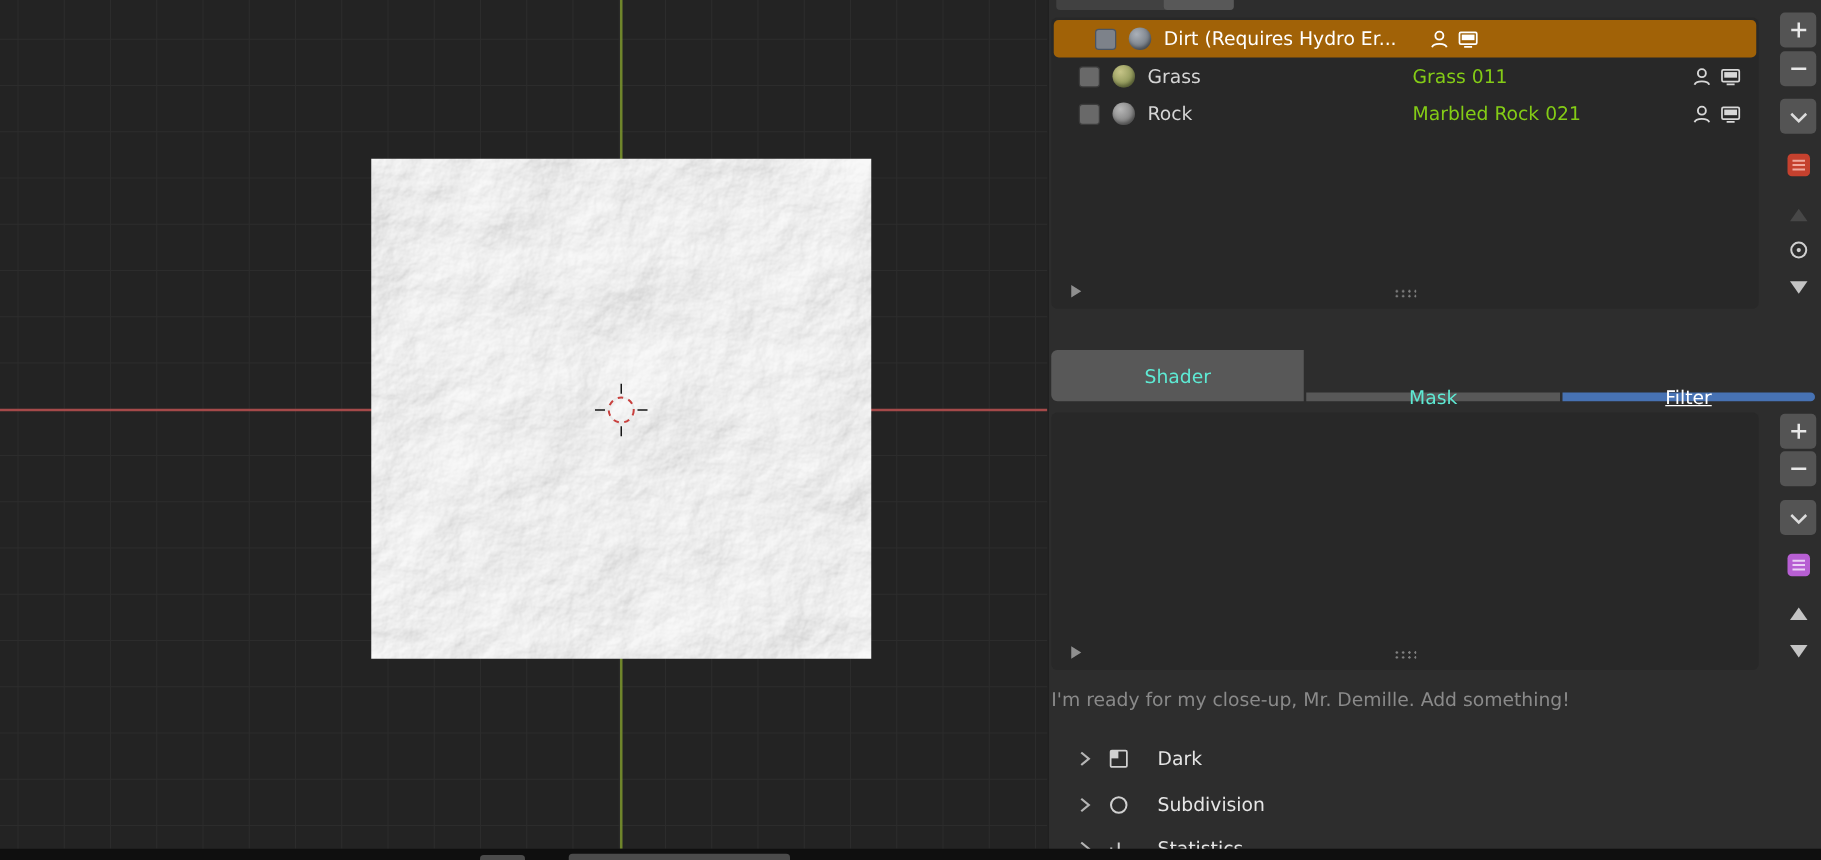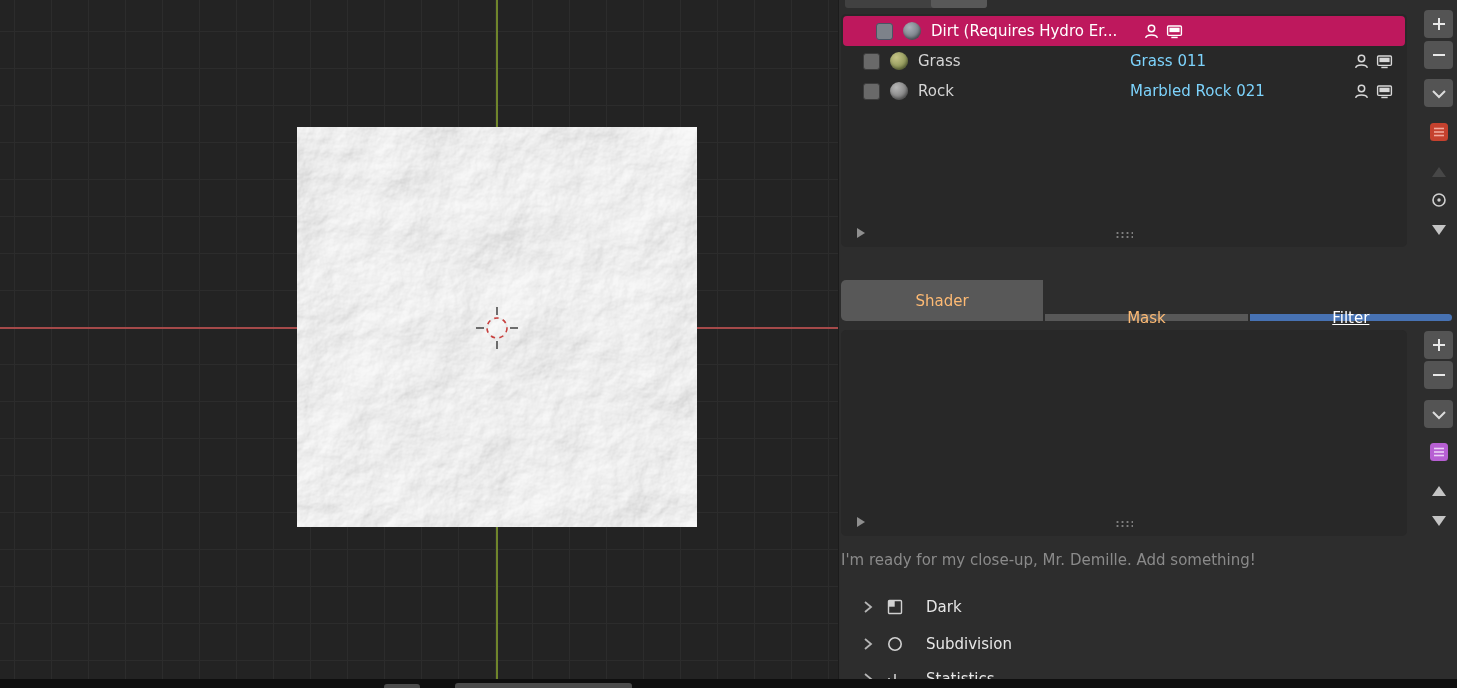--- a/index.html
+++ b/index.html
@@ -24,29 +24,29 @@
   
   .sidebar { position:absolute; left:838px; top:0; width:619px; height:688px; background:#2d2d2d; border-left:1px solid #1c1c1c; }
   .top-partial  { position:absolute; left:6px;  top:0; width:142px; height:8px; background:#414141; border-radius:0 0 3px 3px; }
   .top-partial2 { position:absolute; left:92px; top:0; width:56px;  height:8px; background:#585858; border-radius:0 0 3px 3px; }
 
   .listbox { position:absolute; left:2px; width:566px; background:#282828; border-radius:5px; padding-top:2px; }
   .listbox.materials { top:14px; height:233px; }
   .listbox.filters   { top:330px; height:206px; }
 
   .row { display:flex; align-items:center; height:30px; margin:0 2px; border-radius:4px; padding:0 12px 0 20px; color:#d5d5d5; }
-  .row.selected { background:#be185d; color:#ffffff;padding-left:33px; }
+  .row.selected { background:#a16207; color:#ffffff;padding-left:33px; }
   .checkbox { width:17px; height:17px; border-radius:3px; background:#696969; border:1px solid #3c3c3c; flex:0 0 auto; }
   .row.selected .checkbox { background:#7d828a; border-color:#4a5564; }
   .sphere { width:18px; height:18px; border-radius:50%; margin-left:10px; flex:0 0 auto; box-shadow:inset -1px -2px 3px rgba(0,0,0,0.35); }
   .sphere.dirt  { background:radial-gradient(circle at 35% 30%, #aab0b8, #596069); }
   .sphere.grass { background:radial-gradient(circle at 35% 30%, #c6c487, #6e7c3e); }
   .sphere.rock  { background:radial-gradient(circle at 35% 30%, #b7b7b7, #636363); }
   .row-name { margin-left:10px; width:212px; font-size:15px; white-space:nowrap; overflow:hidden; }
-  .row-val  { flex:1; font-size:15px; color:#7dd3fc; white-space:nowrap; overflow:hidden; }
+  .row-val  { flex:1; font-size:15px; color:#84cc16; white-space:nowrap; overflow:hidden; }
   .row.selected .row-val { color:#c2cfe4; }
   .row-icons { display:flex; gap:6px; align-items:center; }
   .row-icons svg { display:block; }
 
   .list-footer-tri { position:absolute; left:16px; bottom:9px; width:0; height:0;
     border-top:5px solid transparent; border-bottom:5px solid transparent; border-left:8px solid #8f8f8f; }
   .list-grip { position:absolute; left:50%; bottom:9px; transform:translateX(-50%);
     width:18px; height:7px;
     background-image:radial-gradient(#808080 1px, transparent 1.3px);
     background-size:5px 4px; }
@@ -56,21 +56,21 @@
           display:flex; align-items:center; justify-content:center; }
   .ticon { position:absolute; left:585px; width:29px; height:28px; background:transparent;
           display:flex; align-items:center; justify-content:center; }
   .tri-up   { width:0; height:0; border-left:7px solid transparent; border-right:7px solid transparent; border-bottom:10px solid #c4c4c4; }
   .tri-down { width:0; height:0; border-left:7px solid transparent; border-right:7px solid transparent; border-top:10px solid #c4c4c4; }
   .tri-disabled { border-bottom-color:#474747; }
 
   
   .tabs { position:absolute; left:2px; top:280px; width:611px; height:41px; display:flex; }
   .tab { flex:1; display:flex; align-items:center; justify-content:center; background:#585858;
-         color:#fdba74; font-size:15px; cursor:default; }
+         color:#5eead4; font-size:15px; cursor:default; }
   .tab + .tab { margin-left:2px;margin-top:34px; }
   .tab:first-child { border-radius:5px 0 0 5px; }
   .tab:last-child  { border-radius:0 5px 5px 0;text-decoration:underline; }
   .tab.active { background:#4772b3; color:#ffffff; }
 
   
   .hint { position:absolute; left:2px; top:551px; width:611px; text-align:left; font-size:15px; color:#8a8a8a; }
   .section { position:absolute; left:23px; height:26px; display:flex; align-items:center; color:#e6e6e6; font-size:15px; }
   .section .chev { margin-right:10px; display:flex; }
   .section .sicon { width:22px; margin-right:20px; display:flex; justify-content:center; }

